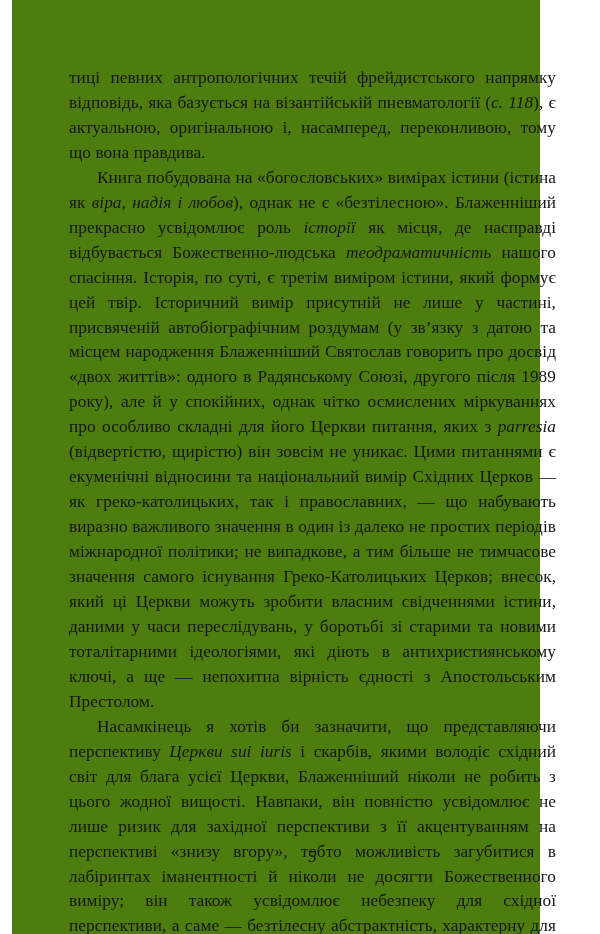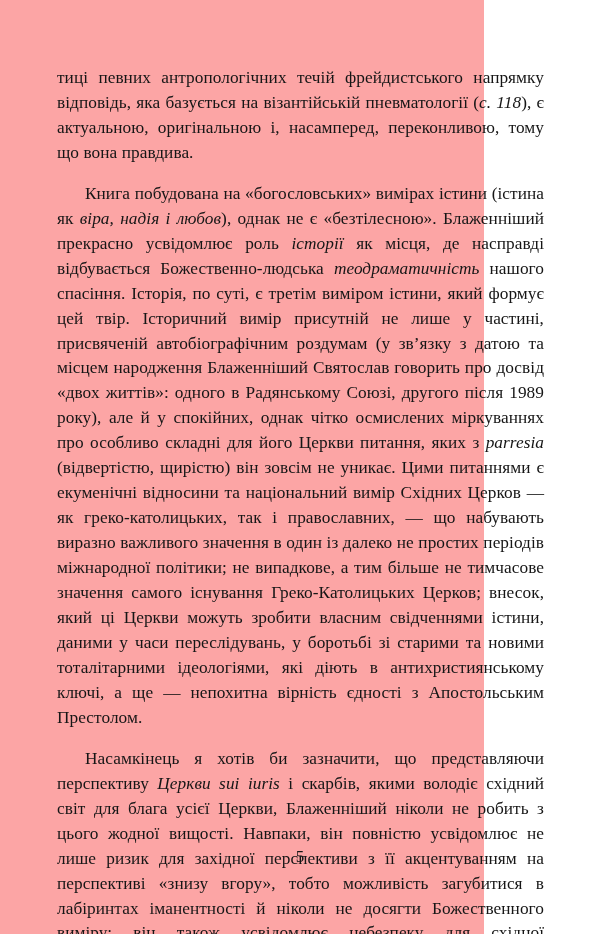--- a/index.html
+++ b/index.html
@@ -12,25 +12,25 @@
     height: 934px;
     background: #ffffff;
     font-family: "Liberation Serif", "DejaVu Serif", serif;
     color: #1a1a1a;
     overflow: hidden;
     position: relative;
   }
 
   .page {
     position: absolute;
-    left: 0;
+    left: 12px;
     top: 0;
-    width: 484px;
+    width: 528px;
     height: 934px;
-    background: #fca5a5;
+    background: #4d7c0f;
     box-sizing: border-box;
   }
 
   .text-block {
     position: absolute;
     left: 57px;
     top: 66px;
     width: 487px;
   }
 
@@ -41,21 +41,21 @@
     text-align: justify;
     text-justify: inter-word;
     letter-spacing: 0.05px;
     word-spacing: 0.1px;
     hyphens: manual;
     -webkit-hyphens: manual;
     color: #161616;
   }
 
   .para + .para {
-    margin-top: 16px;
+    margin-top: 0;
   }
 
   .para.indent {
     text-indent: 28px;
   }
 
   .para em,
   .italic {
     font-style: italic;
   }

